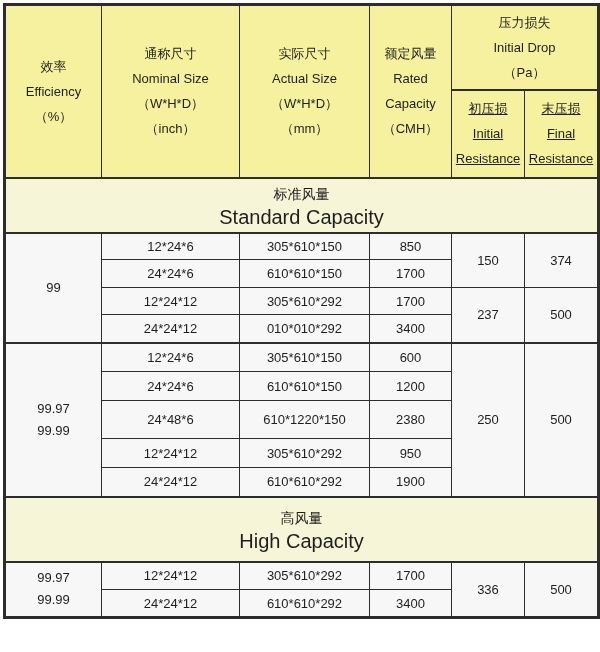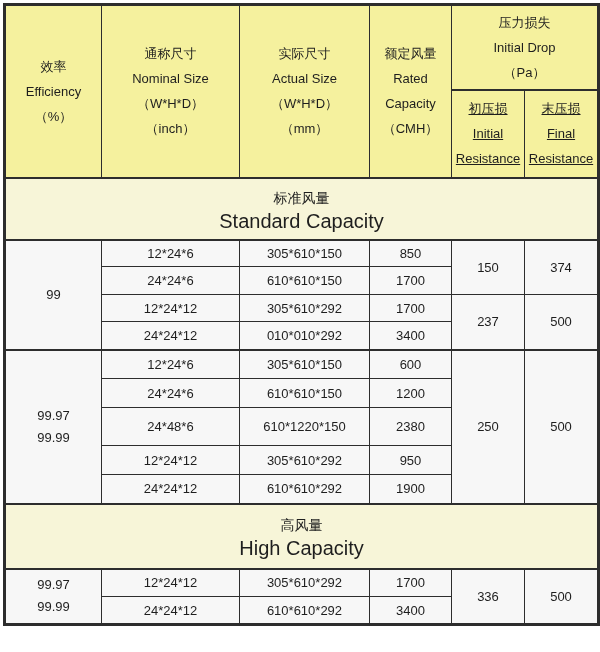--- a/index.html
+++ b/index.html
@@ -93,21 +93,21 @@
         <th class="hcell">
           <div>末压损</div>
           <div>Final</div>
           <div>Resistance</div>
         </th>
       </tr>
     </thead>
 
     <tbody>
 
-      <tr class="band" style="height:62px">
+      <tr class="band" style="height:55px">
         <td colspan="6">
           <div class="band-zh">标准风量</div>
           <div class="band-en">Standard Capacity</div>
         </td>
       </tr>
 
       <tr style="height:27px">
         <td rowspan="4" class="eff">
           <div>99</div>
         </td>

